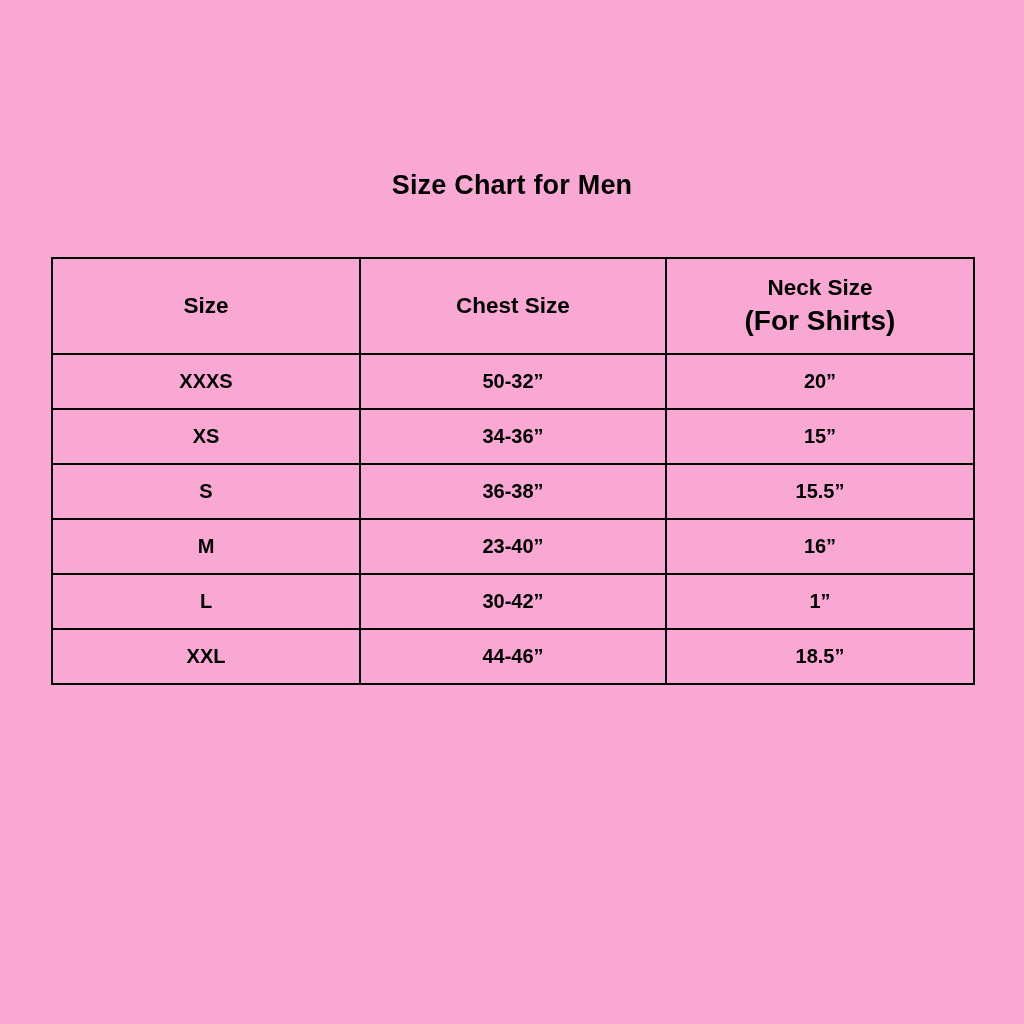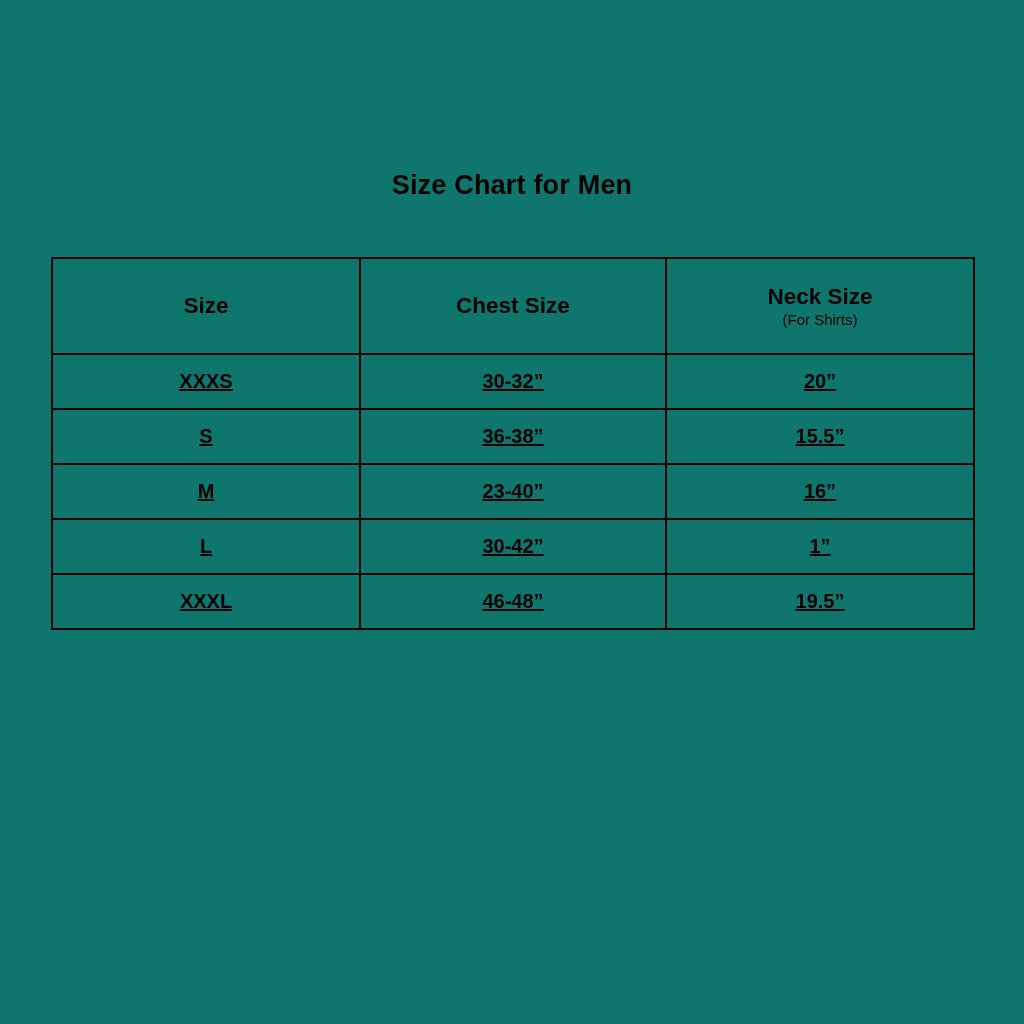--- a/index.html
+++ b/index.html
@@ -14,21 +14,21 @@
     color: #000000;
     position: relative;
     overflow: hidden;
   }
   .page {
     position: absolute;
     left: 0;
     top: 0;
     width: 1024px;
     height: 1024px;
-    background: #0f766e;
+    background: #f9a8d4;
   }
   .title {
     position: absolute;
     left: 0;
     top: 170px;
     width: 1024px;
     text-align: center;
     font-size: 27px;
     font-weight: bold;
     letter-spacing: 0.2px;
@@ -58,28 +58,27 @@
     color: #000000;
   }
   table.size-chart thead th {
     height: 94px;
     font-size: 22.5px;
     line-height: 1.25;
     padding: 0 6px;
   }
   table.size-chart thead th .sub {
     display: block;
-    font-size: 15px;
-    font-weight: normal;
+    font-size: 28px;
+    font-weight: bold;
   }
   table.size-chart tbody td {
     height: 53px;
     font-size: 20px;
     padding: 0 6px;
-    text-decoration: underline;
   }
   table.size-chart tbody td.size-cell {
     font-size: 20px;
   }
 </style>
 </head>
 <body>
 
 <div class="page">
 
@@ -102,40 +101,45 @@
           </th>
           <th>
             <span>Neck Size</span>
             <span class="sub">(For Shirts)</span>
           </th>
         </tr>
       </thead>
       <tbody>
         <tr>
           <td class="size-cell">XXXS</td>
-          <td>30-32”</td>
+          <td>50-32”</td>
           <td>20”</td>
+        </tr>
+        <tr>
+          <td class="size-cell">XS</td>
+          <td>34-36”</td>
+          <td>15”</td>
         </tr>
         <tr>
           <td class="size-cell">S</td>
           <td>36-38”</td>
           <td>15.5”</td>
         </tr>
         <tr>
           <td class="size-cell">M</td>
           <td>23-40”</td>
           <td>16”</td>
         </tr>
         <tr>
           <td class="size-cell">L</td>
           <td>30-42”</td>
           <td>1”</td>
         </tr>
         <tr>
-          <td class="size-cell">XXXL</td>
-          <td>46-48”</td>
-          <td>19.5”</td>
+          <td class="size-cell">XXL</td>
+          <td>44-46”</td>
+          <td>18.5”</td>
         </tr>
       </tbody>
     </table>
   </div>
 
 </div>
 
 </body></html>

